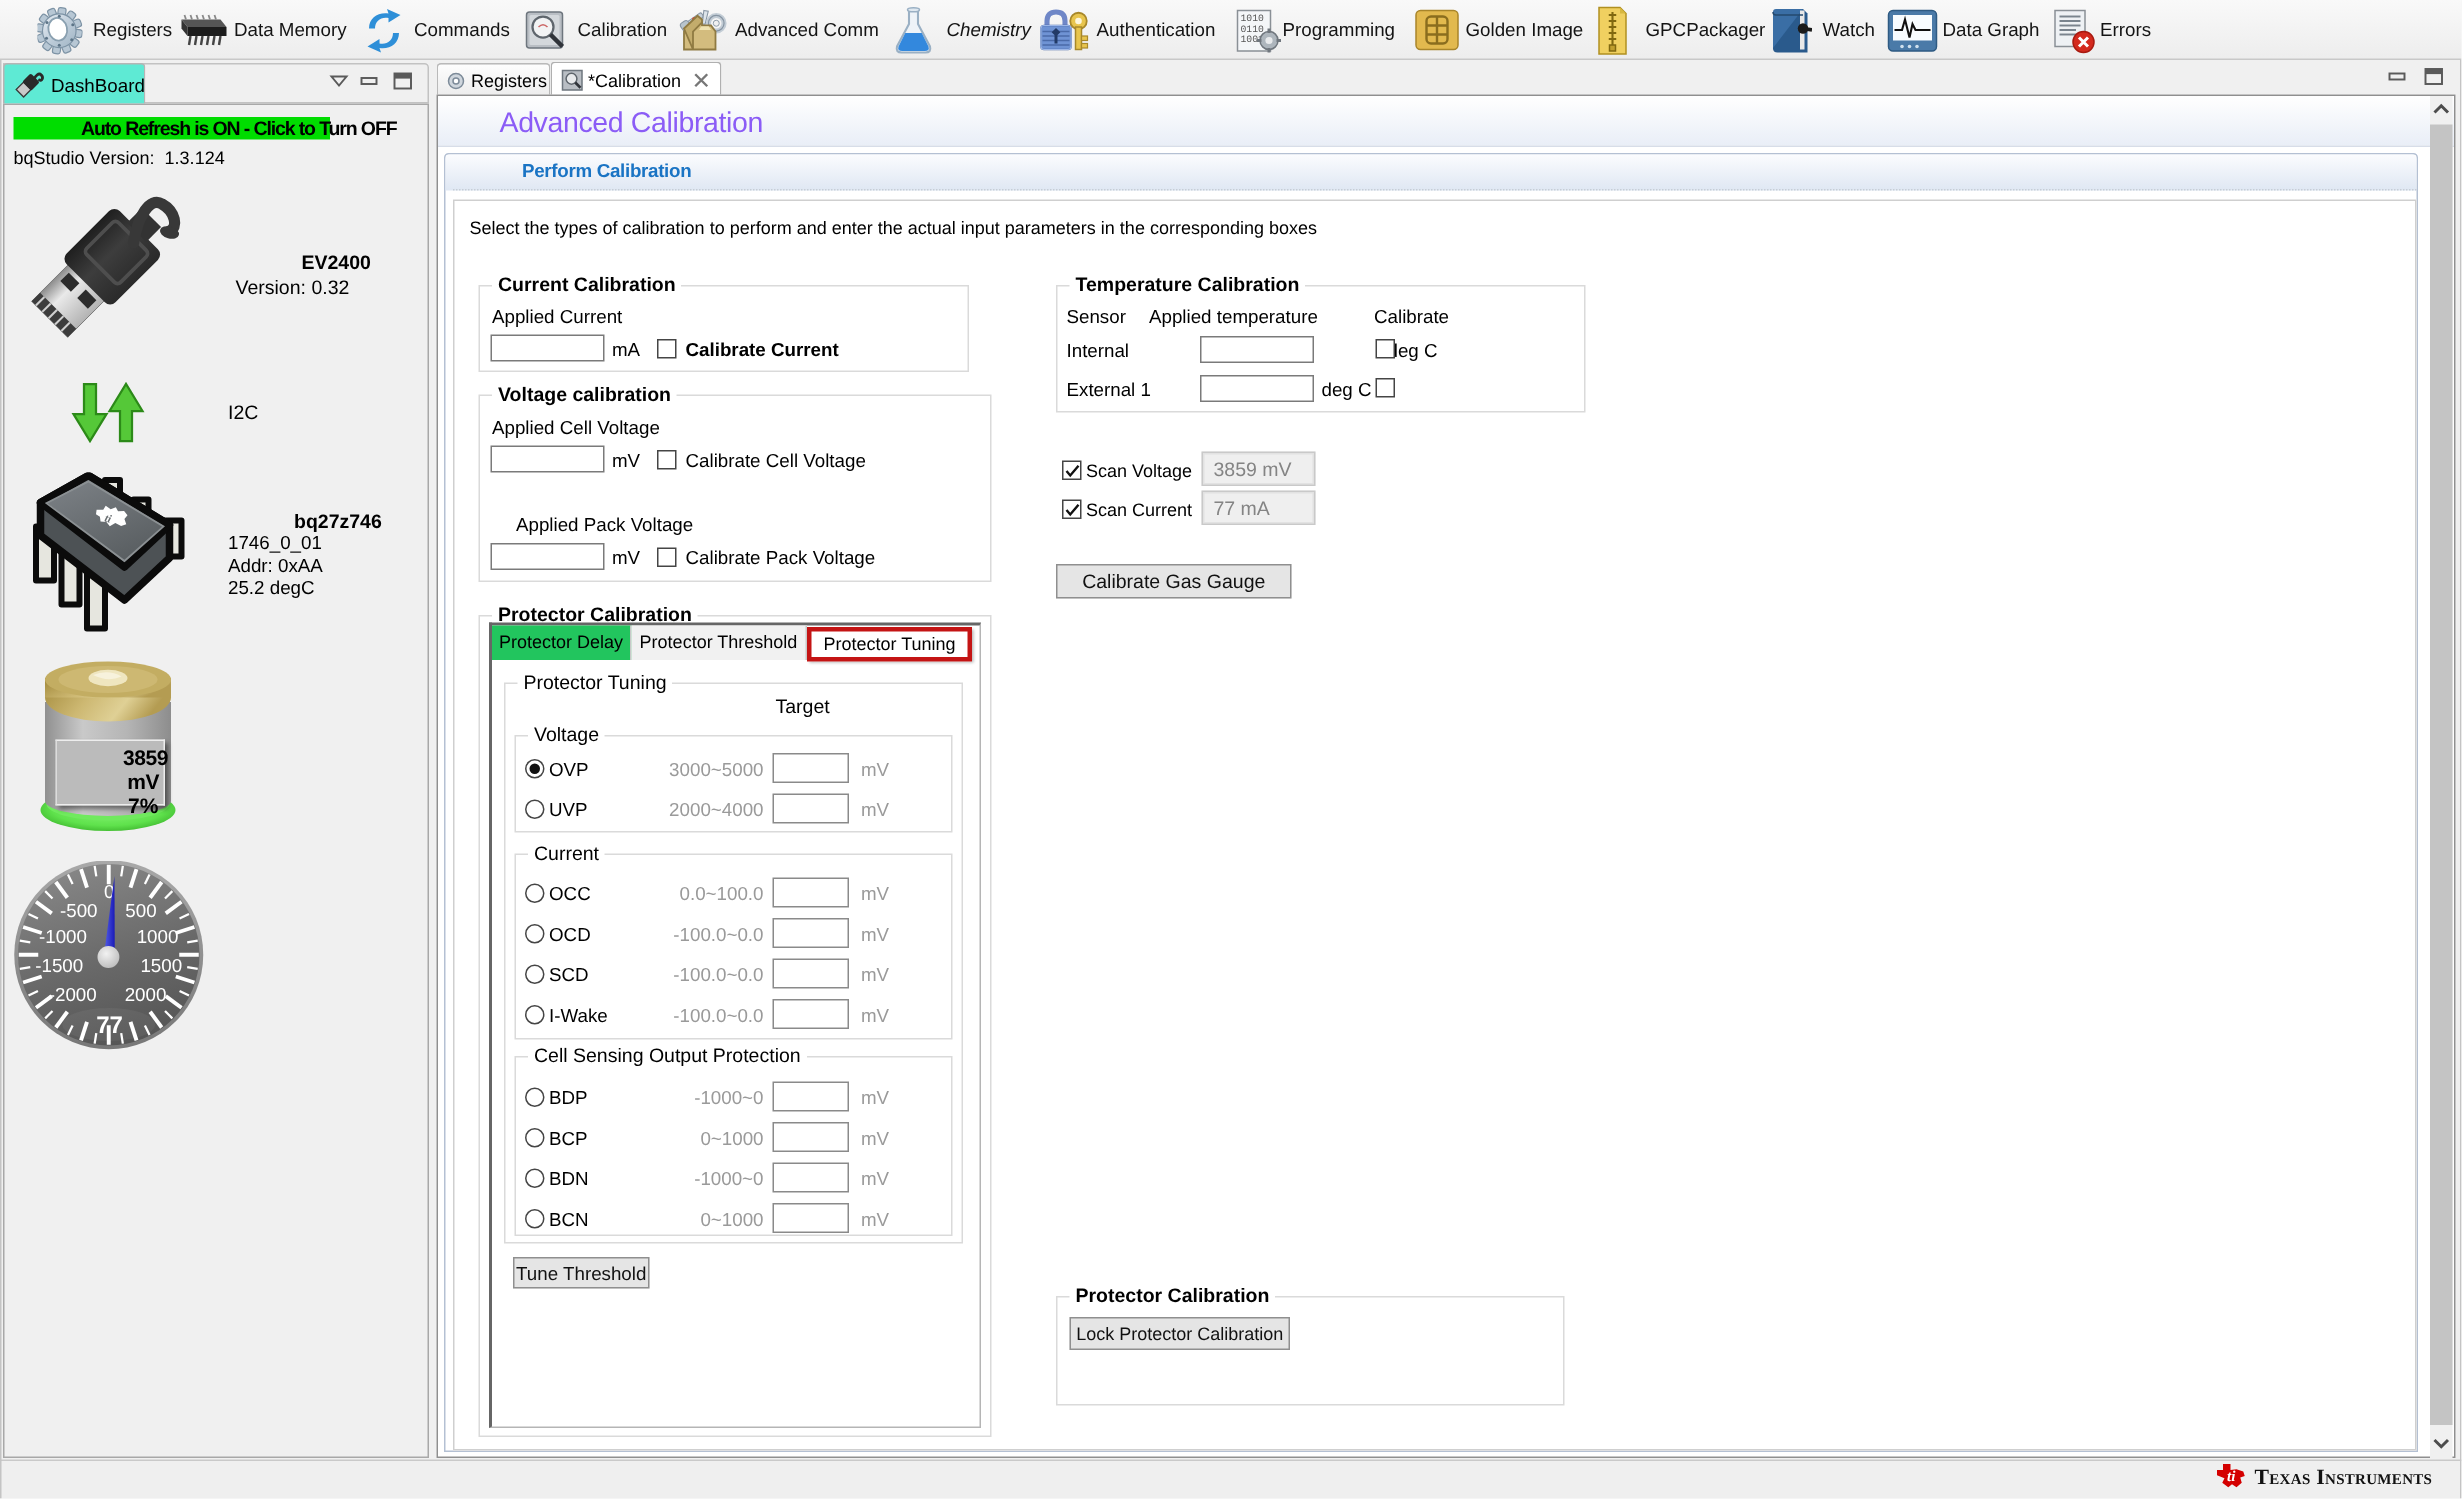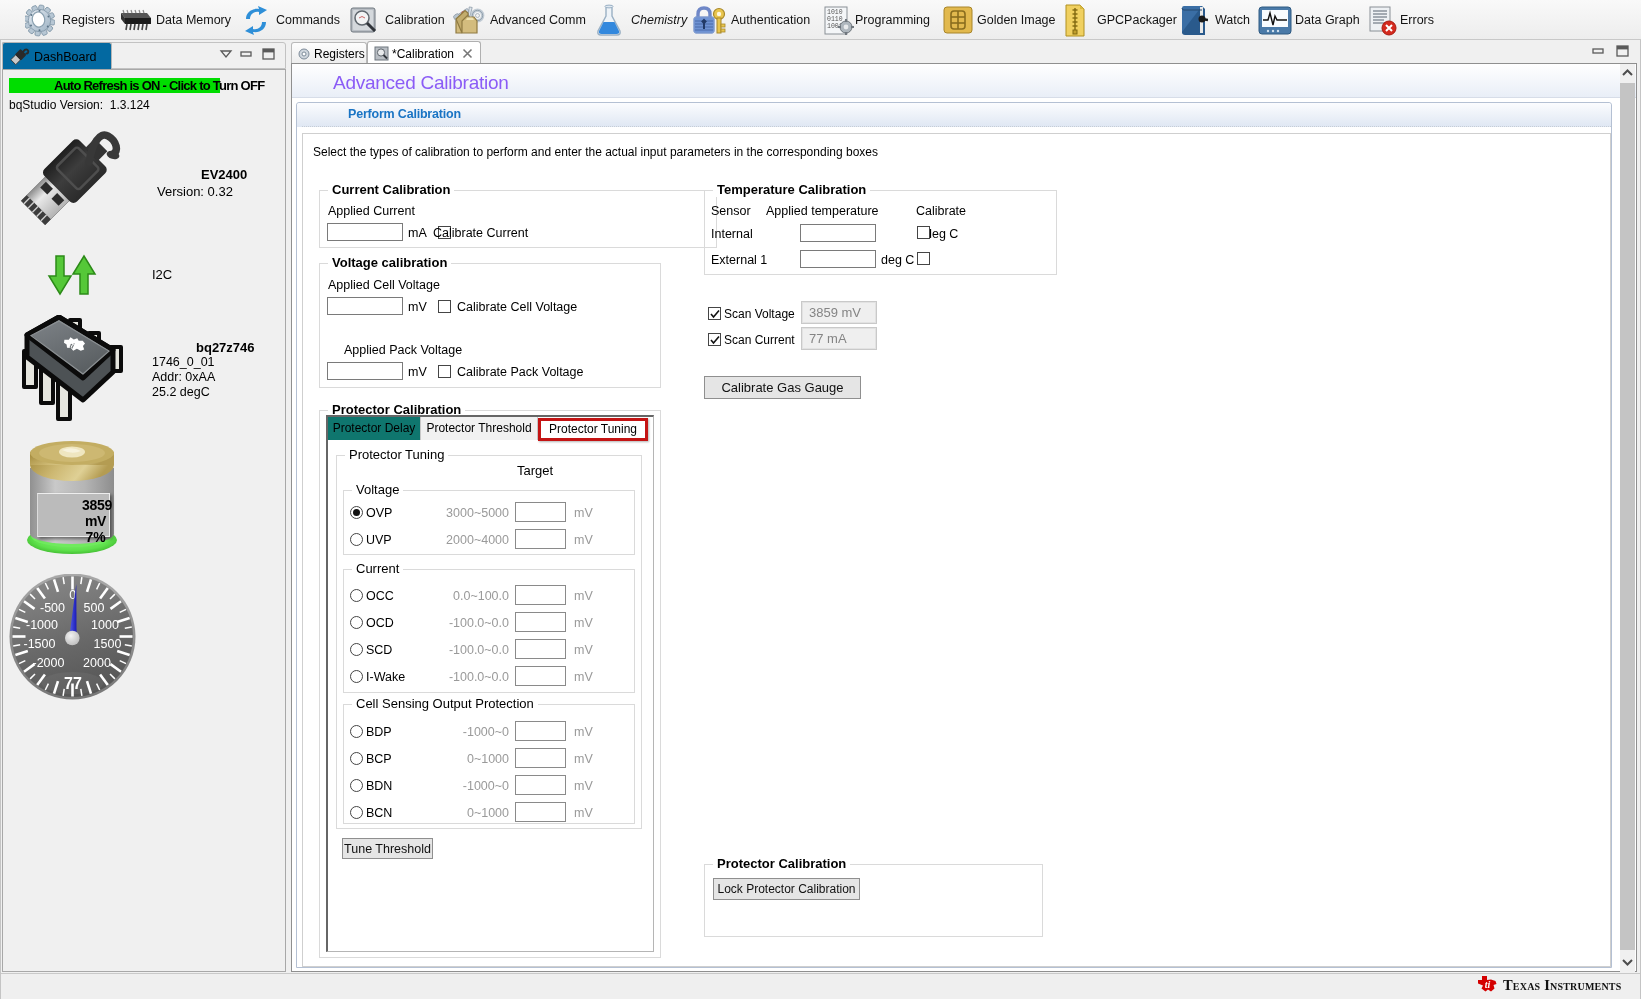--- a/index.html
+++ b/index.html
@@ -222,21 +222,21 @@
     <line x1="5" y1="11" x2="19" y2="11"></line>
       <line x1="5" y1="14" x2="16" y2="14"></line>
     <line x1="5" y1="17" x2="19" y2="17"></line>
   </g>
   <circle cx="21" cy="22" r="7" fill="#d42a1e" stroke="#a81a10"></circle>
   <path d="M18 19 L24 25 M24 19 L18 25" stroke="#fff" stroke-width="2"></path>
 </svg>
 <span class="tbtxt" style="left:1400px;">Errors</span>
 
 <div class="abs" style="left:2px;top:42px;width:284px;height:27px;background:#f0f0f0;border:1px solid #c2c2c2;border-radius:0 3px 0 0;"></div>
-<div class="abs" id="dashtab" style="left:2px;top:42px;width:110px;height:28px;background:#0369a1;border:1px solid #b5b5b5;border-bottom:none;border-radius:3px 3px 0 0;">
+<div class="abs" id="dashtab" style="left:2px;top:42px;width:95px;height:28px;background:#5eead4;border:1px solid #b5b5b5;border-bottom:none;border-radius:3px 3px 0 0;">
   <svg class="abs" style="left:5px;top:4px;" width="24" height="20" viewBox="0 0 24 20">
     <g transform="rotate(45 10 10)">
       <rect x="6.8" y="10" width="7" height="7" fill="#c9c9c9" stroke="#3a3a3a" stroke-width="0.9"></rect>
       <rect x="6" y="2.5" width="8.5" height="8" rx="1.2" fill="#2a2a2a"></rect>
     </g>
     <path d="M14.5 6.5 C 15.5 3 18 1.5 19.5 3 C 21.3 4.8 19.8 7.2 18.3 6.4" fill="none" stroke="#2a2a2a" stroke-width="1.9" stroke-linecap="round"></path>
   </svg>
   <span class="abs" style="left:31px;top:7px;font-size:12.5px;">DashBoard</span>
 </div>
 
@@ -475,49 +475,49 @@
 <div class="abs" style="left:296px;top:102px;width:1316px;height:866px;border:1px solid #b4c0d3;border-radius:3px 3px 0 0;background:#fff;">
   <div style="width:100%;height:24px;background:linear-gradient(#fbfcfe,#dfe7f3);border-radius:3px 3px 0 0;"></div>
 </div>
 <div class="abs bold" style="left:304px;top:107px;font-size:12.5px;letter-spacing:-0.2px;color:#1a74c4;">Perform Calibration</div>
 <div class="abs" style="left:302px;top:126px;width:1309px;height:0;border-top:1px dotted #c6cdd6;"></div>
 
 <div class="abs" style="left:302px;top:133px;width:1309px;height:834px;background:#fff;border:1px solid #cfcfcf;"></div>
 
 <div class="lbl" style="left:313px;top:145px;font-size:12px;">Select the types of calibration to perform and enter the actual input parameters in the corresponding boxes</div>
 
-<div class="fieldset" style="left:319px;top:190px;width:398px;height:58px;">
+<div class="fieldset" style="left:319px;top:190px;width:327px;height:58px;">
   <span class="legend">Current Calibration</span>
 </div>
 <div class="lbl" style="left:328px;top:204px;">Applied Current</div>
 <div class="input" style="left:327px;top:223px;width:76px;height:18px;"></div>
 <div class="lbl" style="left:408px;top:226px;">mA</div>
 <div class="cb" style="left:438px;top:226px;"></div>
-<div class="lbl" style="left:433px;top:226px;">Calibrate Current</div>
+<div class="lbl" style="left:457px;top:226px;font-weight:bold;">Calibrate Current</div>
 
 <div class="fieldset" style="left:319px;top:263px;width:342px;height:125px;">
   <span class="legend">Voltage calibration</span>
 </div>
 <div class="lbl" style="left:328px;top:278px;">Applied Cell Voltage</div>
 <div class="input" style="left:327px;top:297px;width:76px;height:18px;"></div>
 <div class="lbl" style="left:408px;top:300px;">mV</div>
 <div class="cb" style="left:438px;top:300px;"></div>
 <div class="lbl" style="left:457px;top:300px;">Calibrate Cell Voltage</div>
 <div class="lbl" style="left:344px;top:343px;">Applied Pack Voltage</div>
 <div class="input" style="left:327px;top:362px;width:76px;height:18px;"></div>
 <div class="lbl" style="left:408px;top:365px;">mV</div>
 <div class="cb" style="left:438px;top:365px;"></div>
 <div class="lbl" style="left:457px;top:365px;">Calibrate Pack Voltage</div>
 
 <div class="fieldset" style="left:319px;top:410px;width:342px;height:548px;">
   <span class="legend">Protector Calibration</span>
 </div>
 
 <div class="abs" style="left:326px;top:415px;width:328px;height:537px;background:#fff;border-left:2px solid #666;border-top:2px solid #666;border-right:1px solid #b5b5b5;border-bottom:1px solid #b5b5b5;"></div>
-<div class="abs" style="left:328px;top:417px;width:93px;height:23px;background:#0f766e;border-right:1px solid #c8c8c8;font-size:12px;text-align:center;line-height:23px;">Protector Delay</div>
+<div class="abs" style="left:328px;top:417px;width:93px;height:23px;background:#22c55e;border-right:1px solid #c8c8c8;font-size:12px;text-align:center;line-height:23px;">Protector Delay</div>
 <div class="abs" style="left:421px;top:417px;width:117px;height:23px;background:#f1f1f1;border-right:1px solid #c8c8c8;font-size:12px;text-align:center;line-height:23px;">Protector Threshold</div>
 <div class="abs" style="left:538px;top:418px;width:110px;height:23px;background:#fff;border:3px solid #c41414;font-size:12px;text-align:center;line-height:17px;box-shadow:1px 1px 2px rgba(0,0,0,0.3);">Protector Tuning</div>
 
 <div class="fieldset" style="left:336px;top:455px;width:306px;height:374px;">
   <span class="legend2">Protector Tuning</span>
 </div>
 <div class="lbl" style="left:517px;top:463px;font-size:13px;">Target</div>
 
 <div class="fieldset" style="left:343px;top:490px;width:292px;height:65px;">
   <span class="legend2">Voltage</span>

